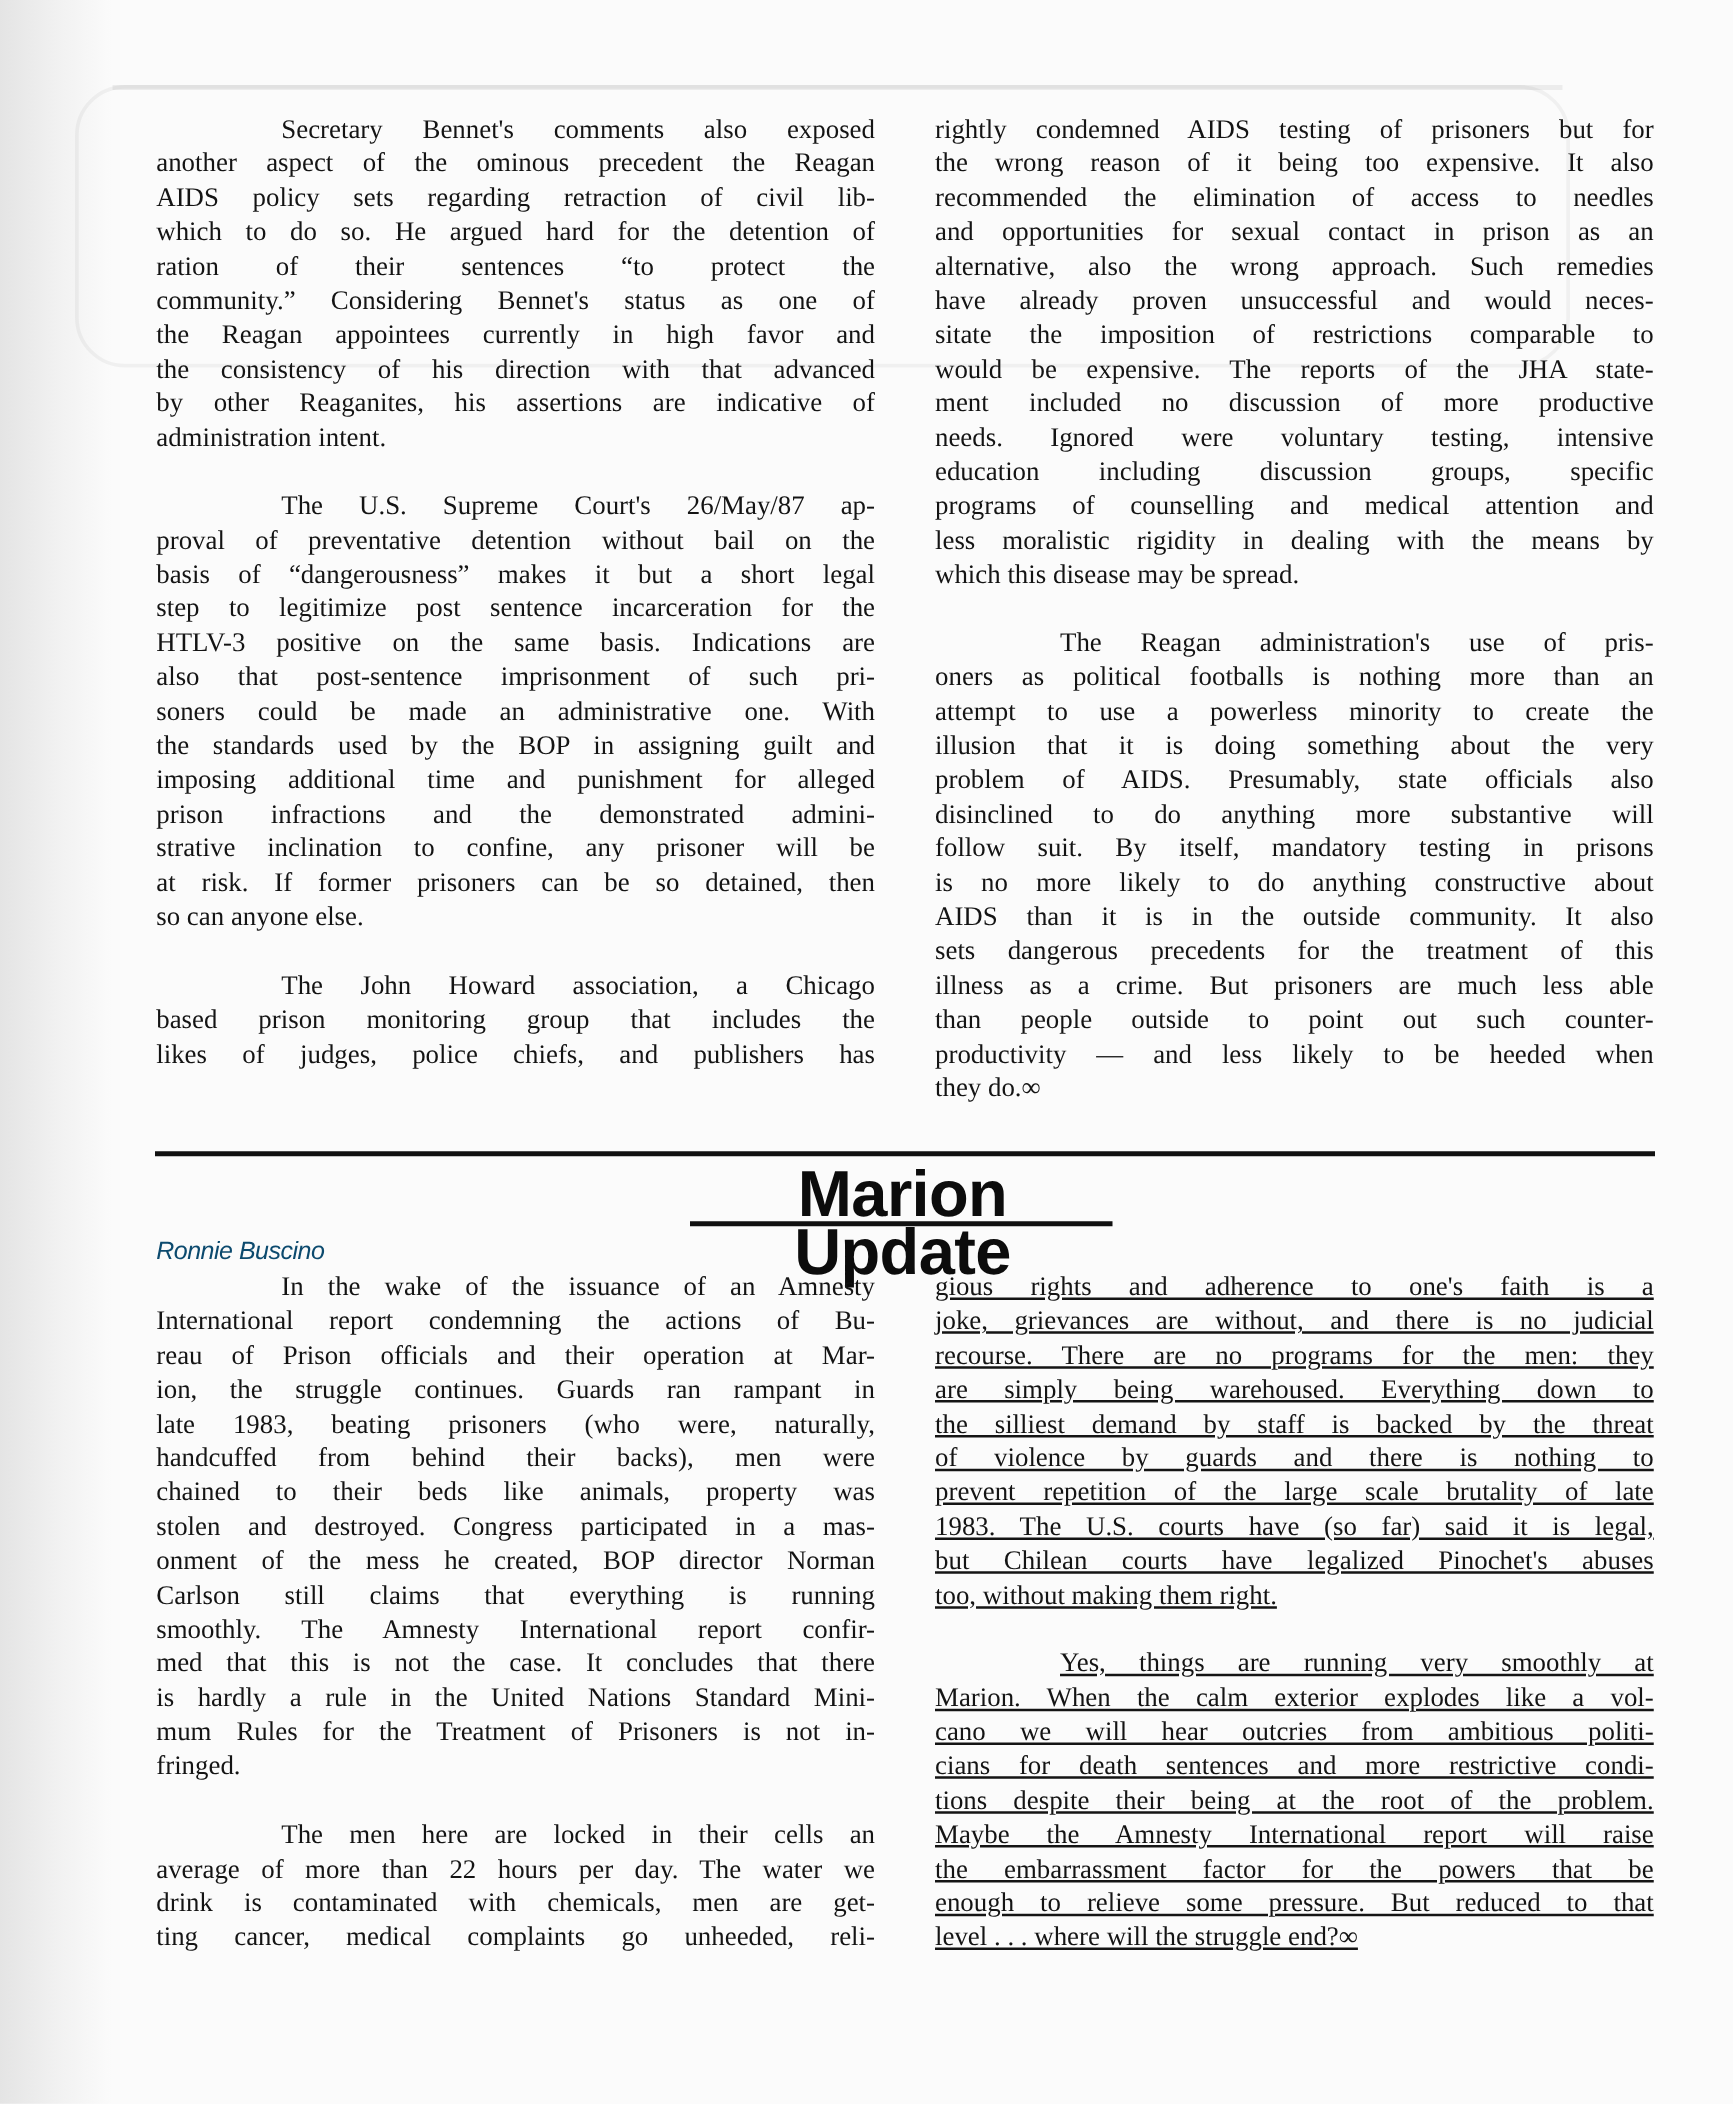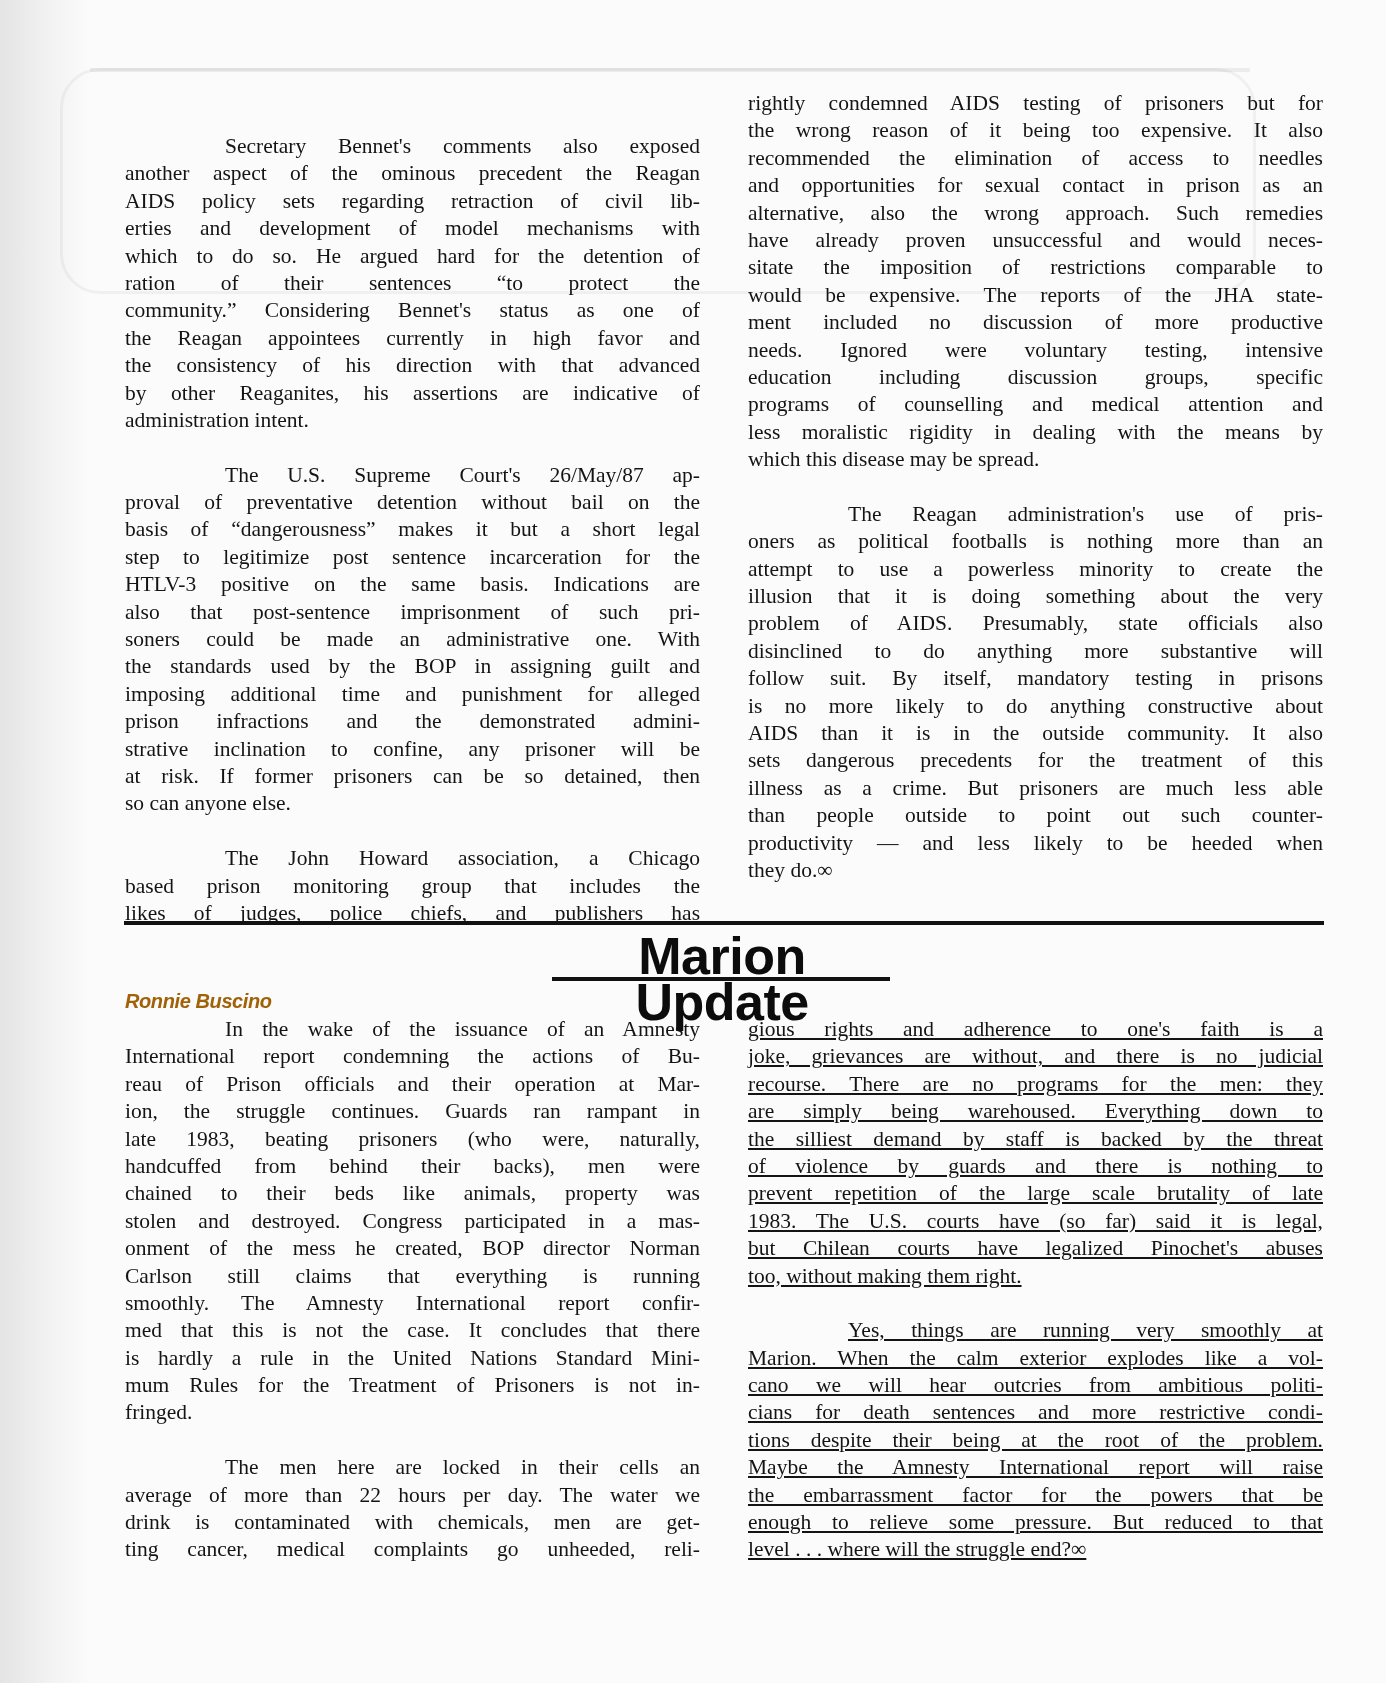--- a/index.html
+++ b/index.html
@@ -25,57 +25,55 @@
     position: absolute; width: 575px;
     font-size: 21.5px; line-height: 27.4px;
   }
   .col .line {
     display: block; height: 27.4px; white-space: nowrap;
     text-align: justify; text-align-last: justify;
   }
   .col .line.last { text-align-last: left; }
   .col .line.indent { padding-left: 100px; }
   .col .gap { display: block; height: 27.4px; }
-  #col-tl { left: 125px; top: 90px; margin-top: 43px; }
+  #col-tl { left: 125px; top: 90px; }
   #col-tr { left: 748px; top: 90px; }
   #col-bl { left: 125px; top: 1016px; }
   #col-br { left: 748px; top: 1016px; text-decoration: underline; }
   .divider {
     position: absolute; left: 124px; top: 921px; width: 1200px; height: 4px;
     background: #111;
   }
   .headline {
     position: absolute; left: 552px; top: 933px; width: 340px; height: 46px;
     font-family: "Liberation Sans", "DejaVu Sans", sans-serif;
     font-weight: bold; font-size: 52px; line-height: 46px;
     color: #0c0c0c; text-align: center; letter-spacing: -0.5px;
   }
   .headline-underline {
     position: absolute; left: 552px; top: 977px; width: 338px; height: 4px; background: #111;
   }
   .byline {
     position: absolute; left: 125px; top: 988px; height: 26px;
     font-family: "Liberation Sans", "DejaVu Sans", sans-serif;
-    font-style: italic; font-size: 20px; line-height: 26px; color: #a16207;
+    font-style: italic; font-size: 20px; line-height: 26px; color: #0c4a6e;
     letter-spacing: -0.4px;
-    font-weight: bold;
   }
 </style>
 </head>
 <body>
 
 <div class="paper-shade"></div>
 <div class="bleed-frame"></div>
 <div class="bleed-rule"></div>
 
 <div class="col" id="col-tl">
     <span class="line indent">Secretary Bennet's comments also exposed</span>
     <span class="line">another aspect of the ominous precedent the Reagan</span>
     <span class="line">AIDS policy sets regarding retraction of civil lib-</span>
-    <span class="line">erties and development of model mechanisms with</span>
     <span class="line">which to do so. He argued hard for the detention of</span>
     <span class="line">ration of their sentences “to protect the</span>
     <span class="line">community.” Considering Bennet's status as one of</span>
     <span class="line">the Reagan appointees currently in high favor and</span>
     <span class="line">the consistency of his direction with that advanced</span>
     <span class="line">by other Reaganites, his assertions are indicative of</span>
     <span class="line last">administration intent.</span>
     <span class="gap"></span>
     <span class="line indent">The U.S. Supreme Court's 26/May/87 ap-</span>
     <span class="line">proval of preventative detention without bail on the</span>

